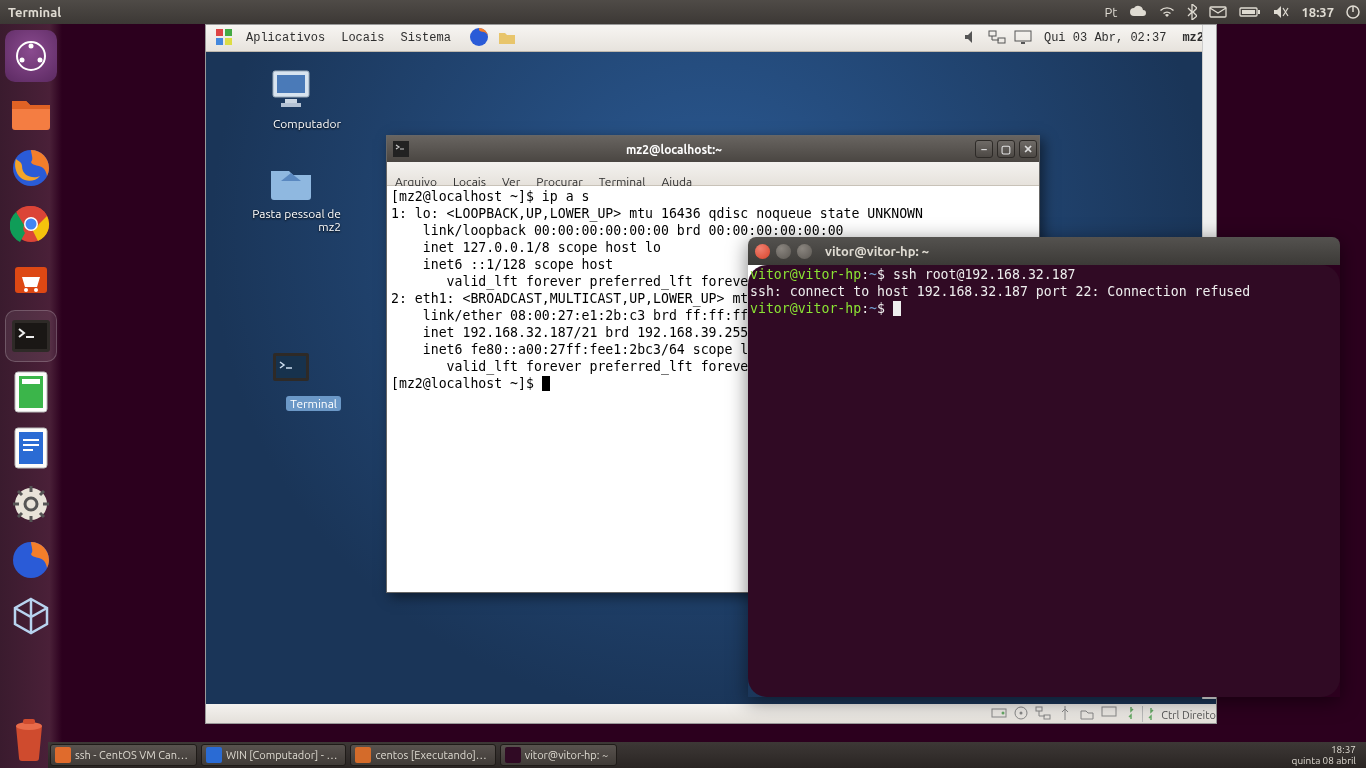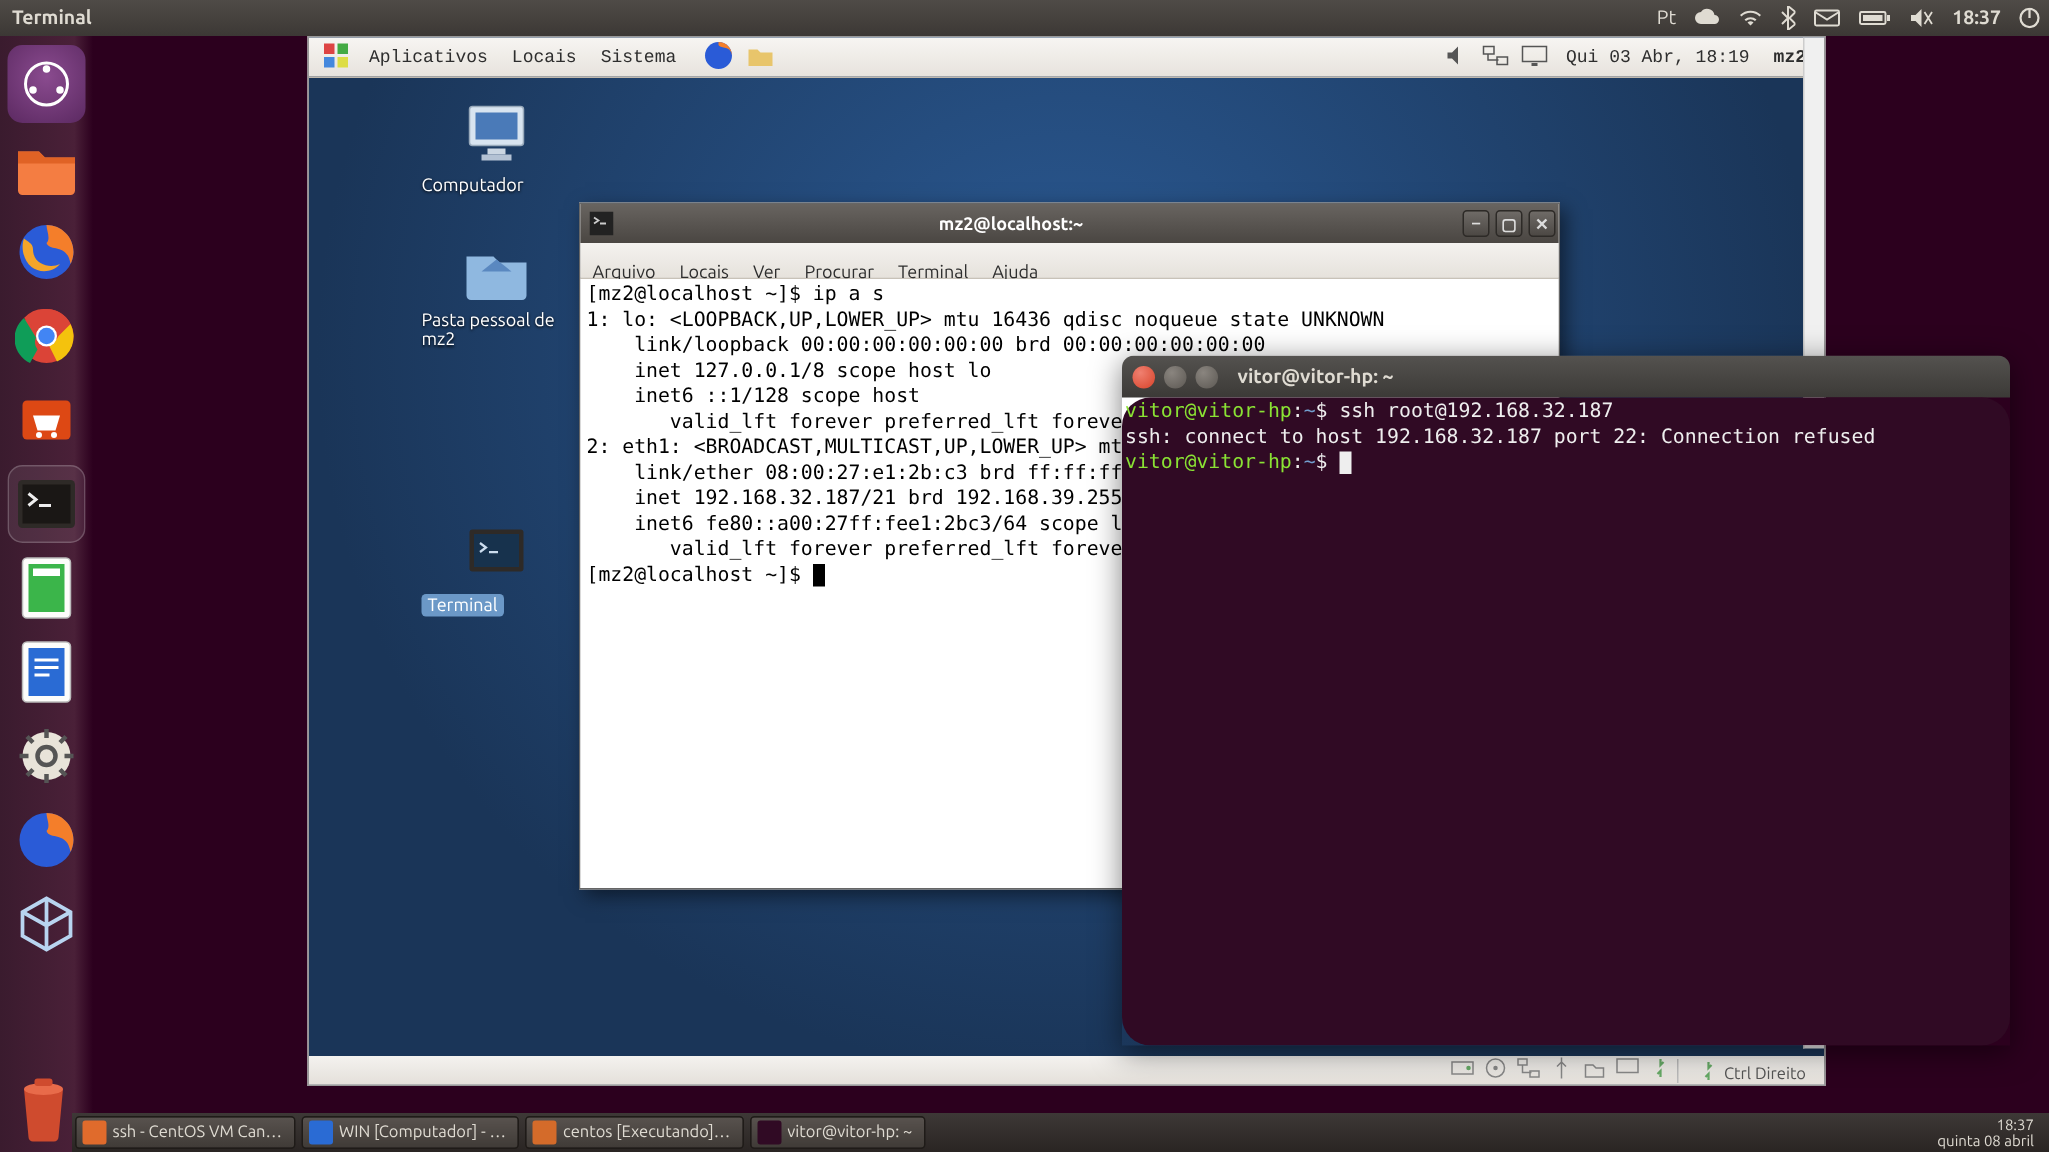--- a/index.html
+++ b/index.html
@@ -26,21 +26,21 @@
 .vm-scrollbar-h{position:absolute;left:0;right:14px;bottom:0;height:14px;background:#f0f0f0;border-top:1px solid #ccc;}
 .vm-corner{position:absolute;right:0;bottom:0;width:14px;height:14px;background:#f0f0f0;}
 
 
 .guest-panel{position:absolute;top:0;left:0;right:0;height:27px;background:linear-gradient(#f7f5f2,#e7e3dd);border-bottom:1px solid #bfb8ad;display:flex;align-items:center;font-size:12px;color:#2e2e2e;padding:0 4px;}
 .guest-panel .pitem{padding:0 8px;font-family:Liberation Mono, monospace;}
 .guest-panel .gspacer{flex:1;}
 .guest-panel .gind{padding:0 4px;}
 
 
-.gicon{position:absolute;width:100px;color:#fff;text-align:left;font-size:12px;text-shadow:0 1px 2px #000;margin-left:40px;}
+.gicon{position:absolute;width:100px;color:#fff;text-align:right;font-size:12px;text-shadow:0 1px 2px #000;}
 .gicon.sel .lbl{background:#6b98c7;border-radius:3px;padding:1px 4px;text-shadow:none;}
 .gicon .img{width:48px;height:48px;margin:0 auto 4px;}
 
 
 .guest-term{position:absolute;top:110px;left:180px;width:654px;height:458px;background:#fff;border:1px solid #666;box-shadow:4px 4px 12px rgba(0,0,0,.5);display:flex;flex-direction:column;z-index:30;}
 .gt-title{height:26px;background:linear-gradient(#686460,#4a4642);color:#fff;display:flex;align-items:center;font-size:12px;font-weight:bold;}
 .gt-title .ticon{width:16px;height:16px;margin:0 6px;}
 .gt-title .ttxt{flex:1;text-align:center;margin-left:-40px;}
 .gt-title .tbtn{width:18px;height:18px;margin:0 2px;border:1px solid #2d2a27;background:linear-gradient(#6f6b67,#4c4844);border-radius:3px;display:flex;align-items:center;justify-content:center;color:#ddd;font-size:11px;font-family:sans-serif;}
 .gt-menu{height:24px;background:linear-gradient(#f4f2ef,#e6e2dc);border-bottom:1px solid #c8c2b8;display:flex;align-items:center;font-size:12px;color:#2e2e2e;}
@@ -58,21 +58,21 @@
 .ht-title .httxt{flex:1;color:#dfdbd2;font-size:13px;font-weight:bold;padding-left:6px;}
 .ht-body{flex:1;background:#300a24;color:#eee;font-family:"DejaVu Sans Mono",monospace;font-size:13.2px;line-height:17px;padding:1px 2px;white-space:pre;border-radius:19px;}
 .ht-body .pr1{color:#8ae234;}
 .ht-body .pr2{color:#729fcf;}
 .ht-body .cursor{display:inline-block;width:8px;height:15px;background:#eee;vertical-align:text-bottom;}
 
 
 .vm-status{position:absolute;left:205px;width:1012px;top:704px;height:20px;background:linear-gradient(#f4f2ef,#e4e0da);border:1px solid #999;border-top:none;display:flex;align-items:center;z-index:20;font-size:11px;color:#555;}
 .vm-status .spacer{flex:1;}
 .vm-status .sind{padding:0 3px;}
-.vm-status .hostkey{padding:0 12px;border-left:1px solid #bbb;}
+.vm-status .hostkey{padding:0 0;border-left:1px solid #bbb;}
 
 
 .host-taskbar{position:absolute;left:48px;right:0;bottom:0;height:26px;background:linear-gradient(#3d3836,#2a2523);z-index:95;display:flex;align-items:center;font-size:11px;color:#dfdbd2;}
 .host-taskbar .tbtn{height:22px;margin:0 2px;padding:0 8px 0 4px;background:linear-gradient(#58524e,#403b37);border:1px solid #1f1b18;border-radius:3px;display:flex;align-items:center;gap:4px;max-width:160px;}
 .host-taskbar .tbtn .ti{width:16px;height:16px;border-radius:2px;flex-shrink:0;}
 .host-taskbar .tbtn span{white-space:nowrap;overflow:hidden;text-overflow:ellipsis;}
 .host-taskbar .spacer{flex:1;}
 .host-taskbar .clock{text-align:right;padding:0 10px;line-height:11px;font-size:10px;}
 
 
@@ -247,21 +247,21 @@
           </svg></span>
       <span class="gind"><svg width="18" height="14" viewBox="0 0 18 14">
             <rect x="1" y="1" width="7" height="5" fill="none" stroke="#555"></rect>
             <rect x="10" y="8" width="7" height="5" fill="none" stroke="#555"></rect>
             <path d="M4 6v4h7" stroke="#555" fill="none"></path>
           </svg></span>
       <span class="gind"><svg width="18" height="14" viewBox="0 0 18 14">
             <rect x="1" y="1" width="16" height="10" fill="none" stroke="#555"></rect>
             <path d="M7 13h4" stroke="#555" stroke-width="2"></path>
           </svg></span>
-      <span class="pitem">Qui 03 Abr, 18:19</span>
+      <span class="pitem">Qui 03 Abr, 02:37</span>
       <span class="pitem" style="font-weight:bold;">mz2</span>
     </div>
 
     <div class="gicon" style="top:40px;left:35px;">
       <div class="img"><svg width="48" height="48" viewBox="0 0 48 48">
             <rect x="6" y="6" width="36" height="26" rx="2" fill="#d8e4f0" stroke="#9ab"></rect>
             <rect x="10" y="10" width="28" height="18" fill="#4a7ab8"></rect>
             <rect x="18" y="34" width="12" height="4" fill="#cbd6e2"></rect>
             <rect x="14" y="38" width="20" height="4" fill="#b4c2d4"></rect>
           </svg></div>

